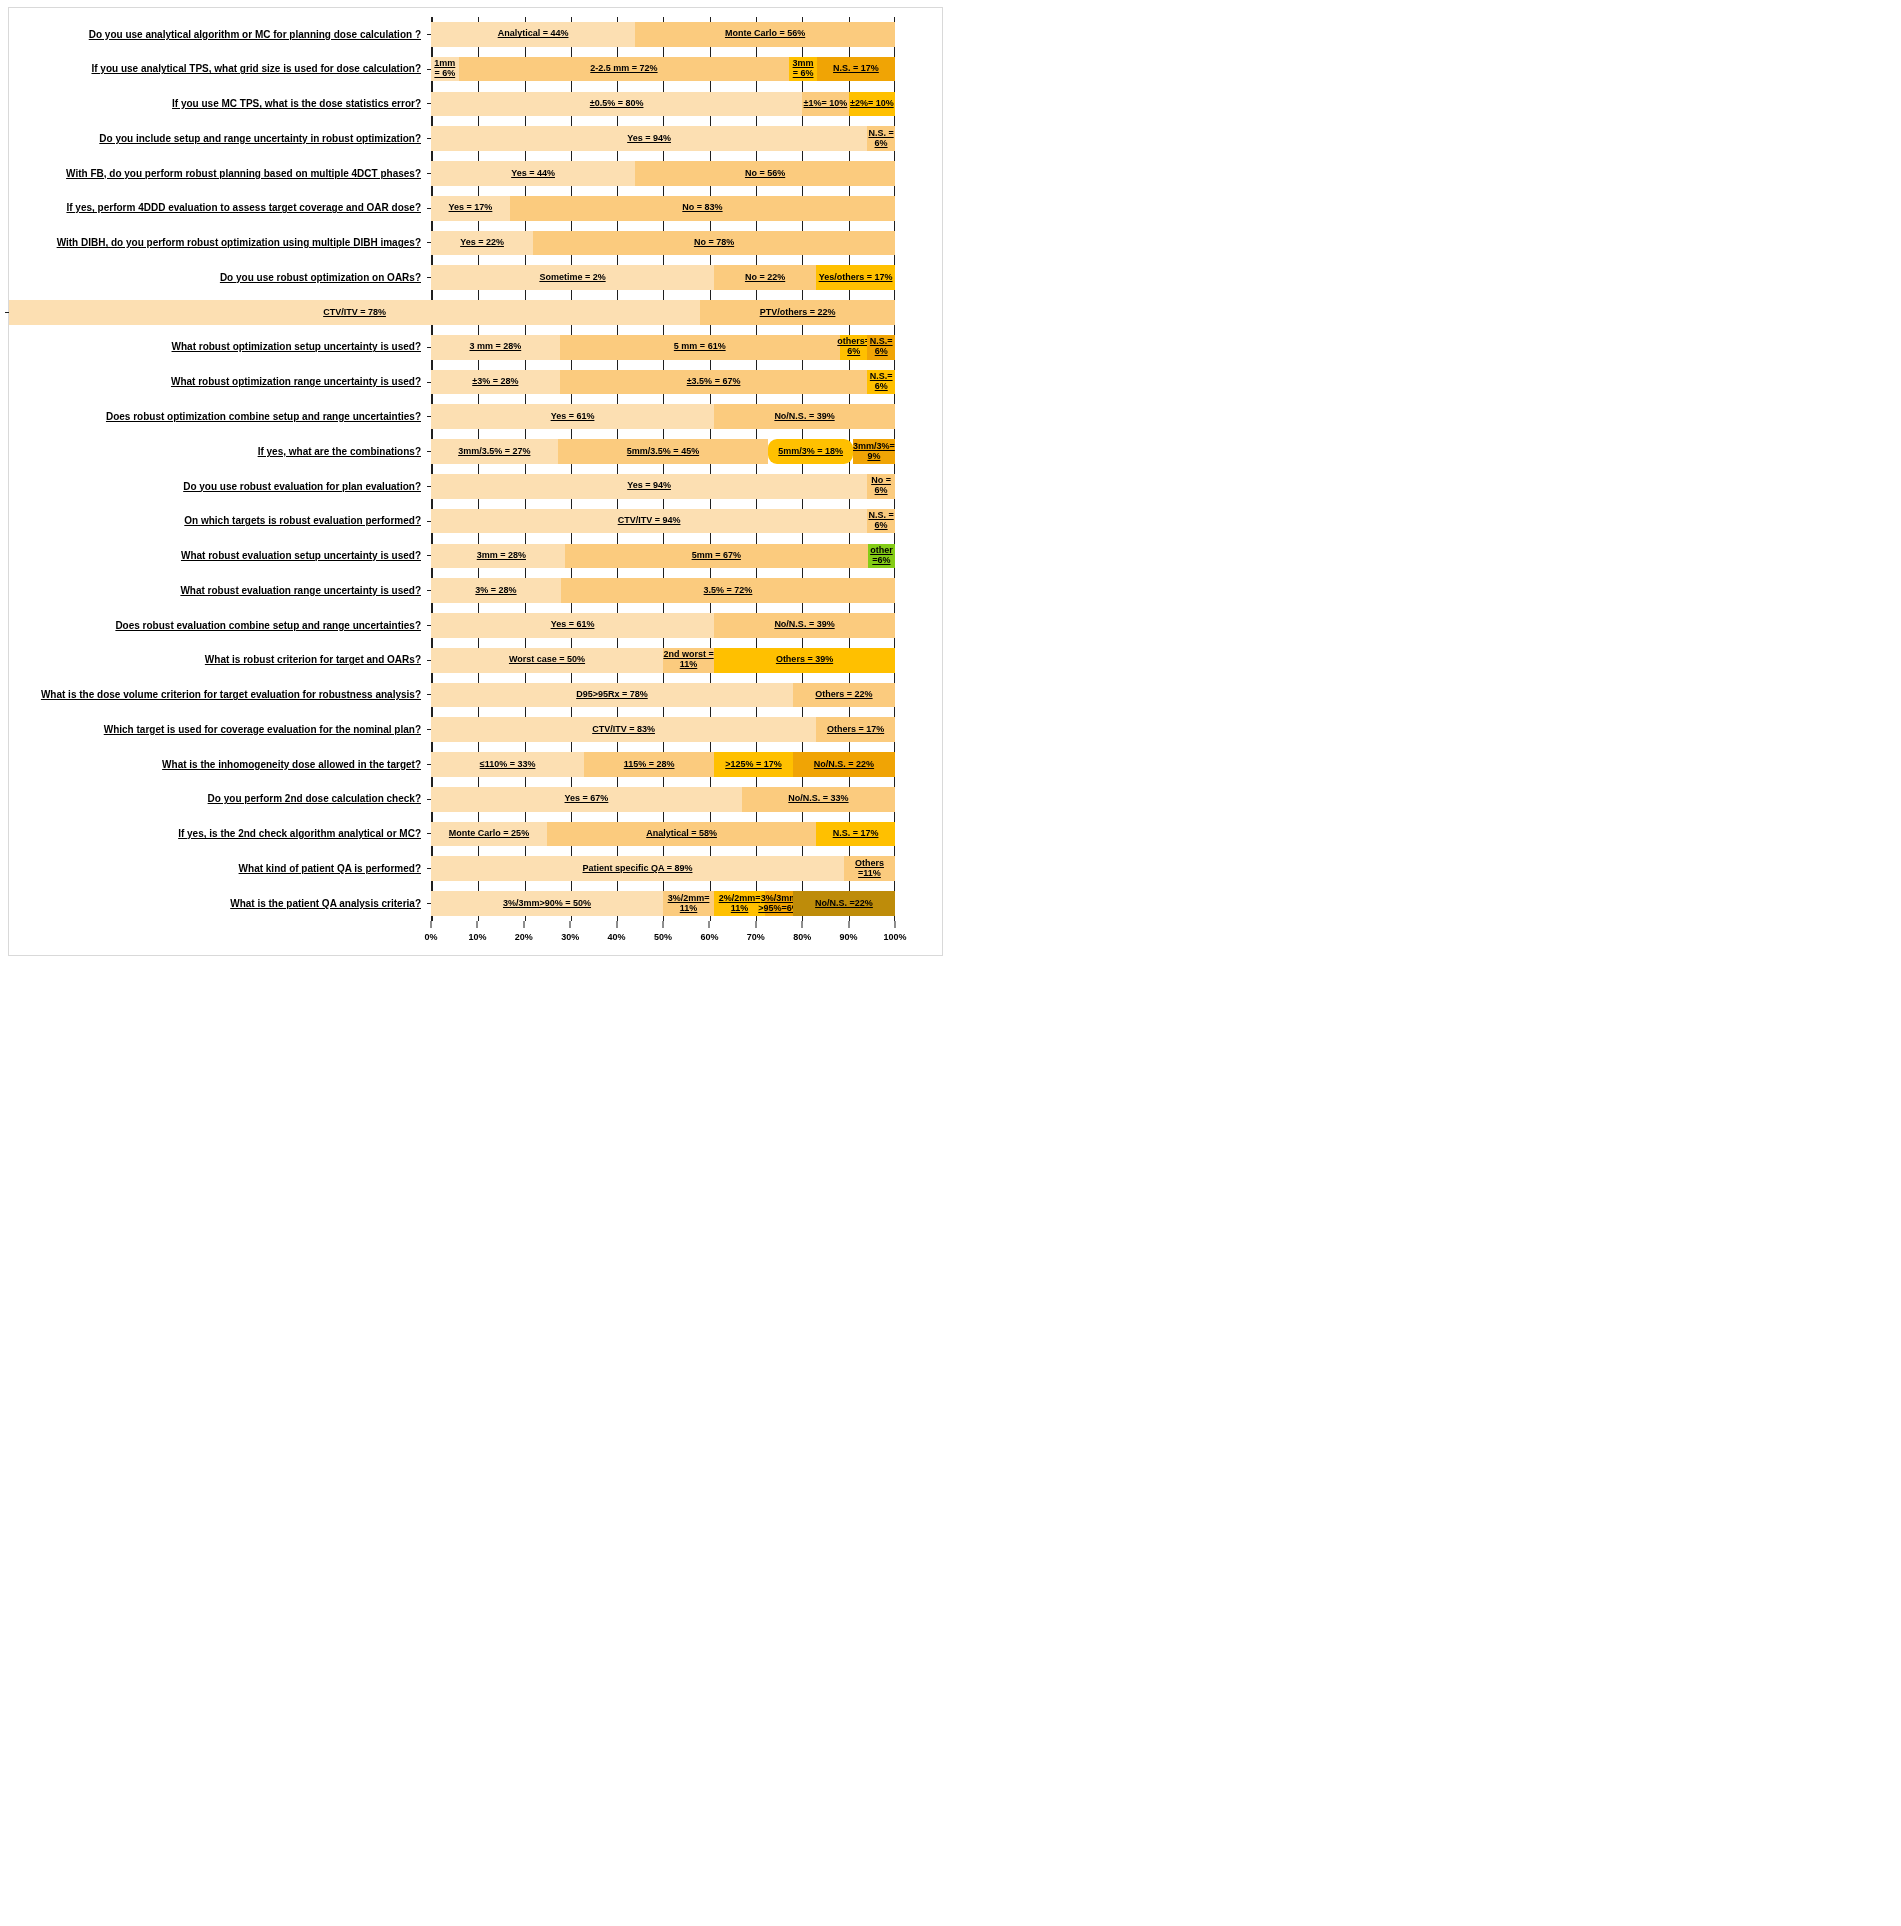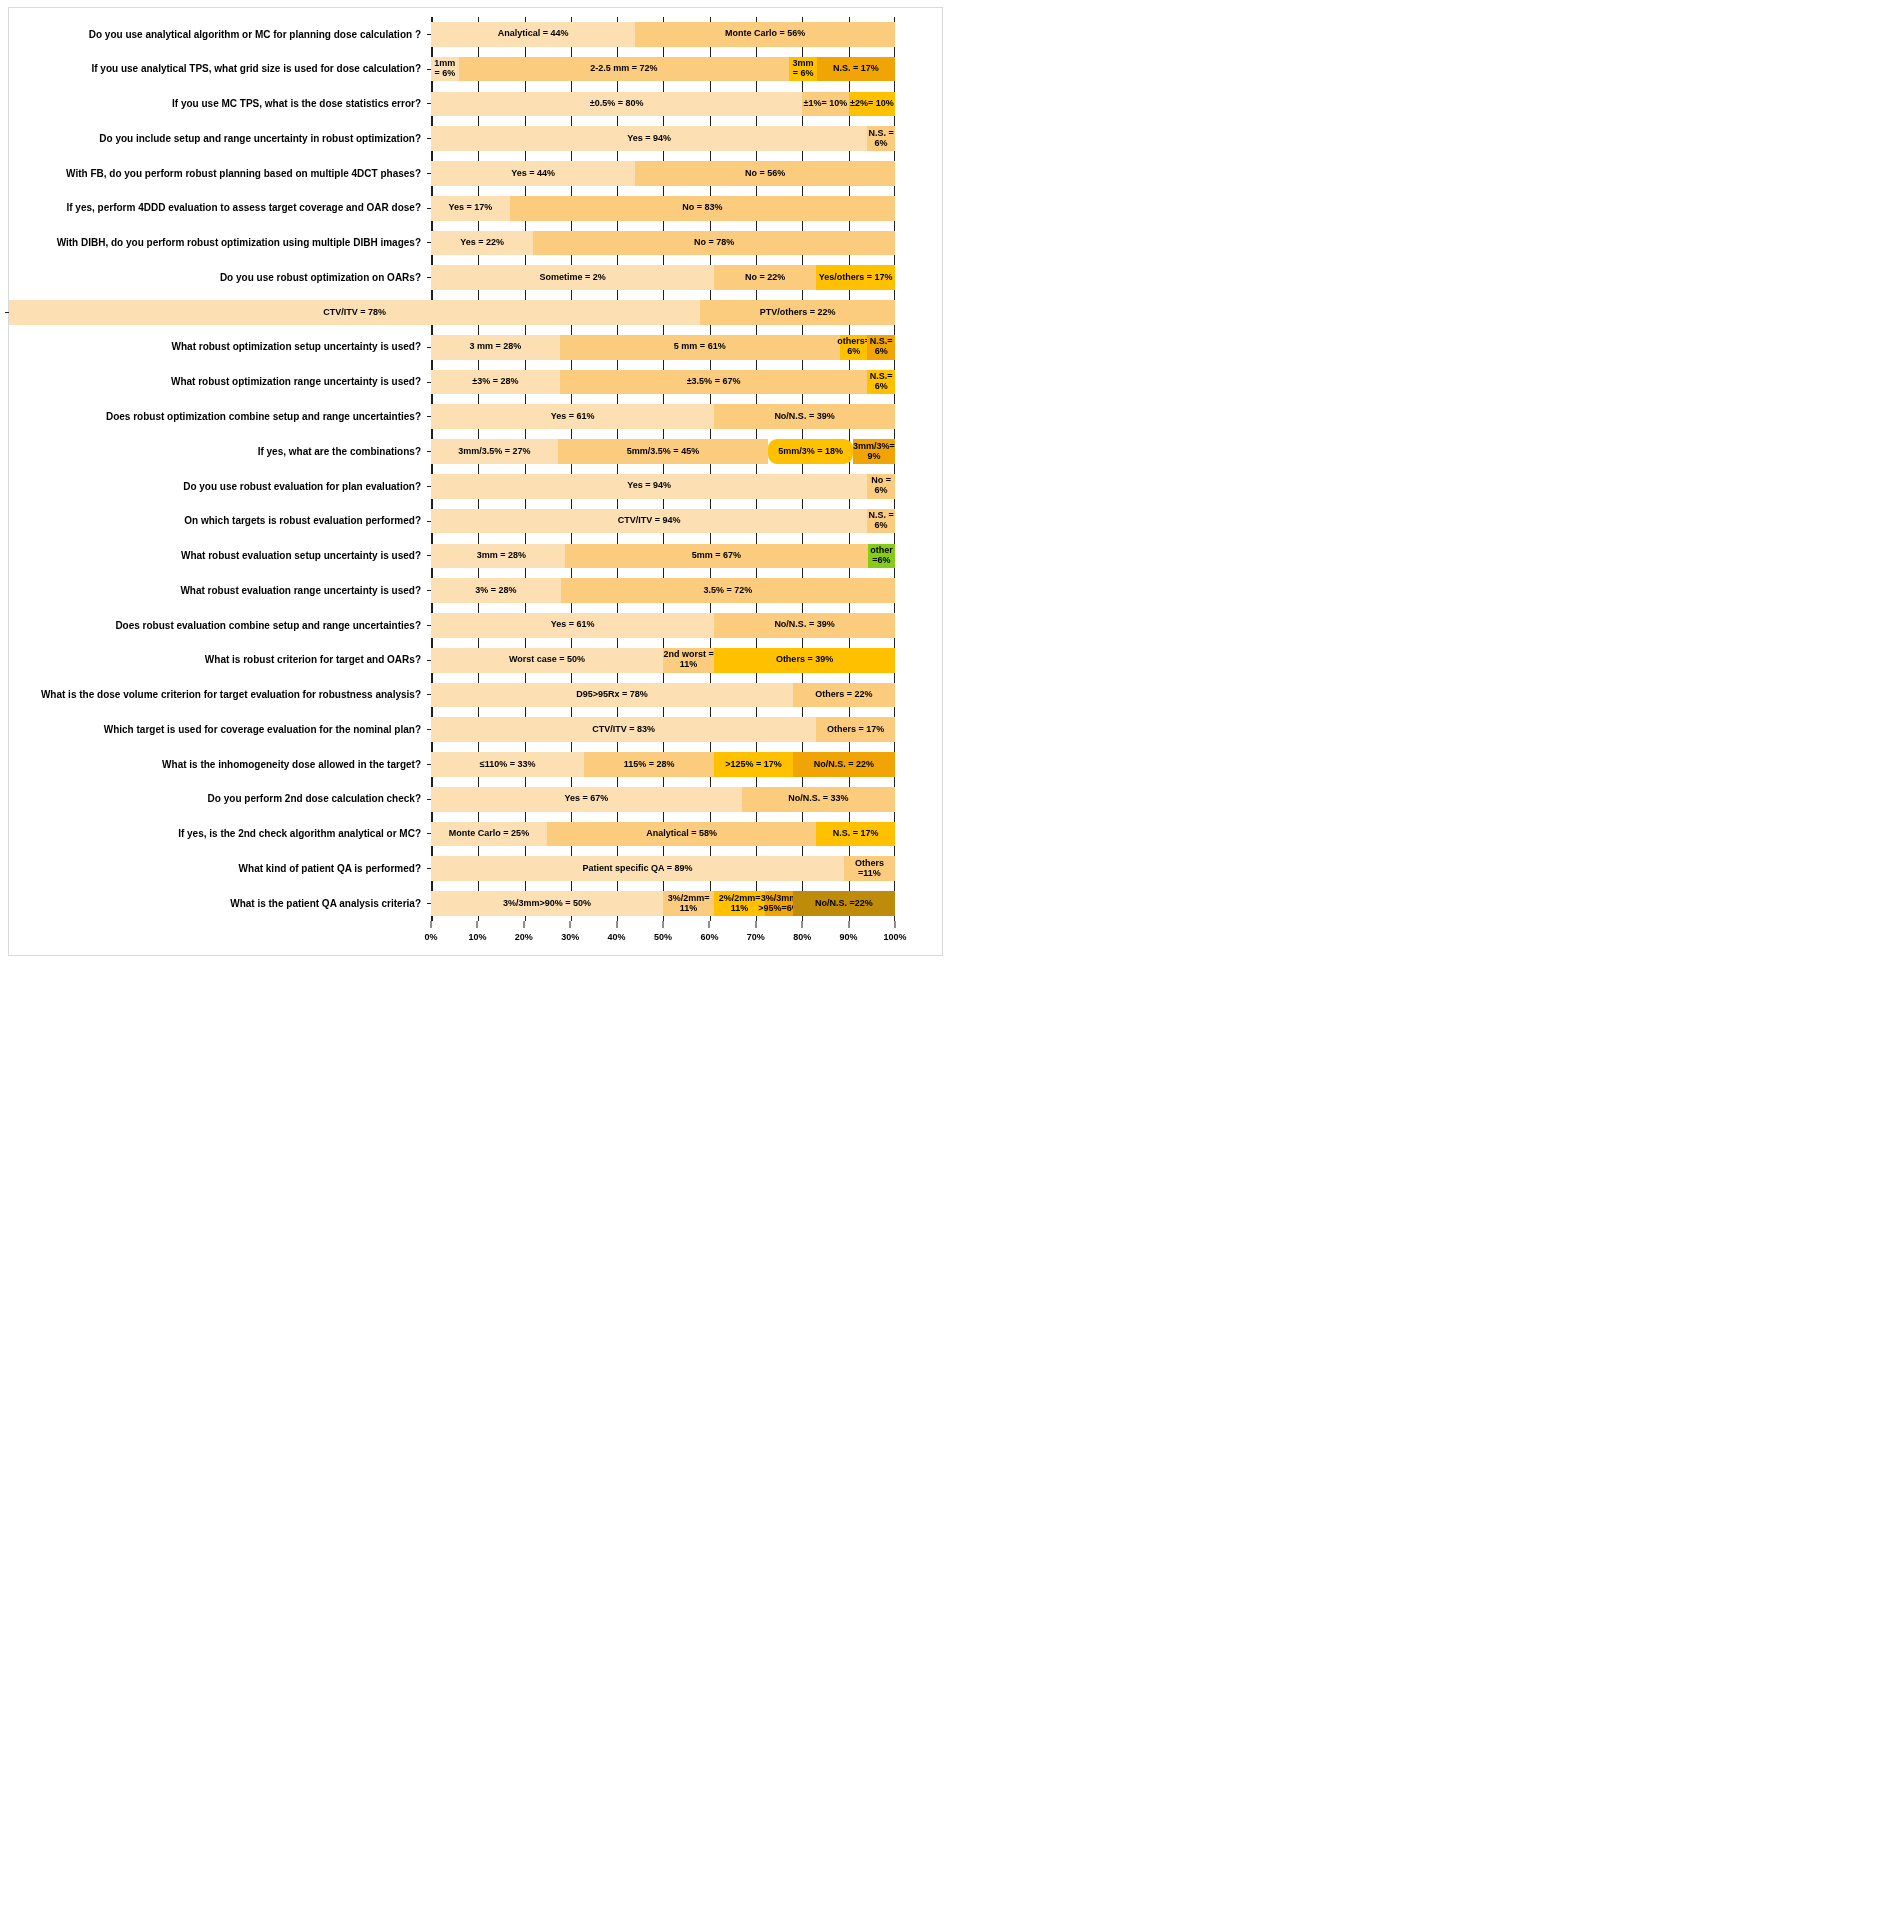--- a/index.html
+++ b/index.html
@@ -1,21 +1,21 @@
 <!DOCTYPE html>
 <html style="font-size:8px"><head>
 <meta charset="utf-8">
 <style>
   html,body{margin:0;padding:0;background:#ffffff;}
   .page{width:951px;height:963px;position:relative;background:#ffffff;
         font-family:"Liberation Sans",sans-serif;color:#000;}
   .figure{position:absolute;left:8px;top:7px;right:8px;bottom:7px;
           border:1.5px solid #d9d9d9;background:#ffffff;
           display:flex;flex-direction:column;padding:9px 0 5px 0;box-sizing:border-box;}
-  .chart{flex:1;display:flex;flex-direction:column;padding-right:47px;min-height:0;}
+  .chart{flex:1;display:flex;flex-direction:column;padding-right:47px;min-height:0;text-decoration:underline;}
   .plot-wrap{flex:1;position:relative;min-height:0;}
   .plotbg{position:absolute;top:0;bottom:0;left:422px;right:0;z-index:0;
           border-left:1px solid #1f1f1f;
           background-image:
             linear-gradient(270deg,#1f1f1f 0 1px,rgba(0,0,0,0) 1px),
             repeating-linear-gradient(90deg,#1f1f1f 0 1px,rgba(0,0,0,0) 1px 10%);}
   #rows{position:relative;z-index:1;height:100%;display:flex;flex-direction:column;}
   .row{flex:1;display:flex;min-height:0;}
   .qcell{width:422px;box-sizing:border-box;display:flex;align-items:center;justify-content:flex-end;
          text-align:right;padding-right:10px;font-weight:bold;font-size:10px;line-height:1.16;}

